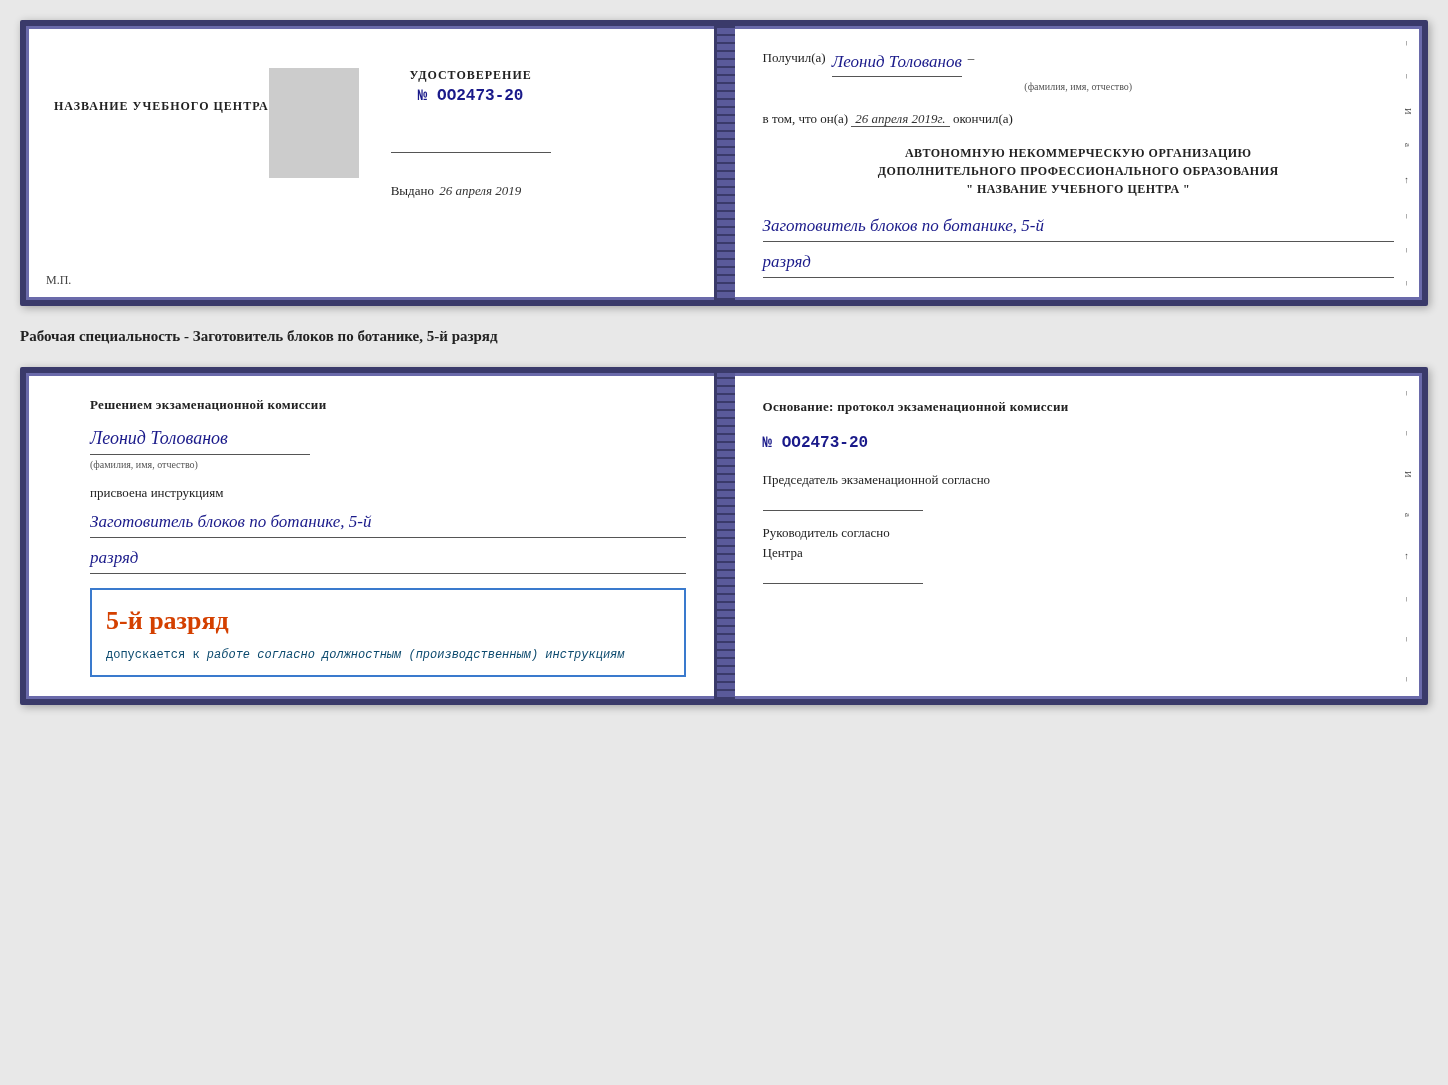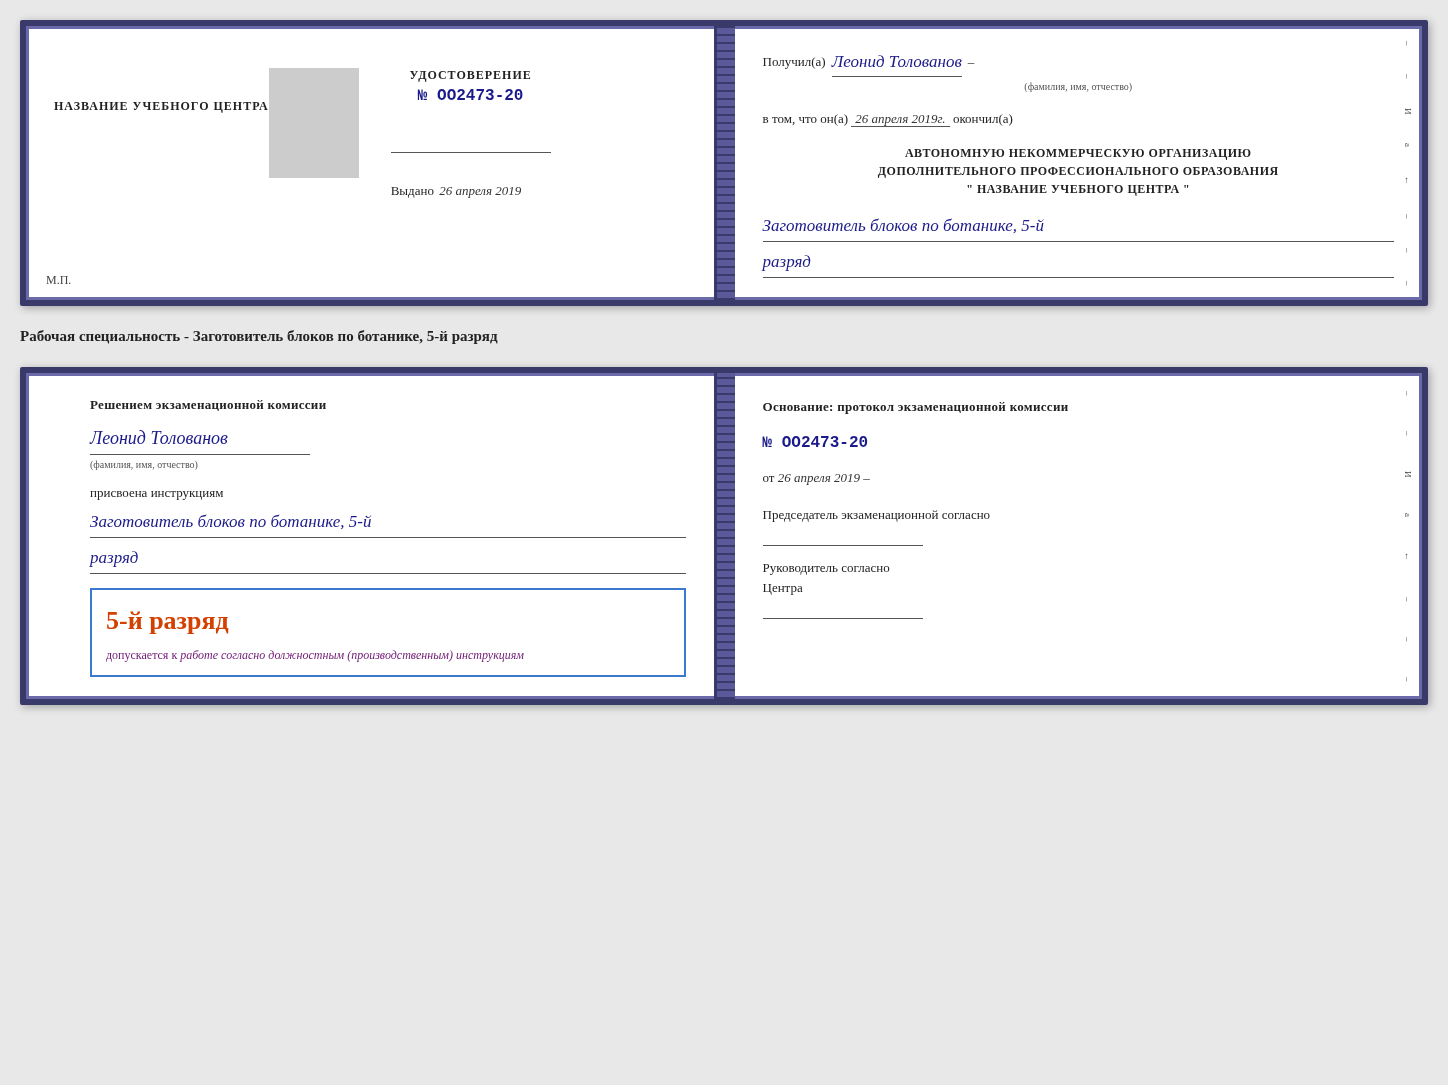--- a/index.html
+++ b/index.html
@@ -106,21 +106,21 @@
 
     
     .top-right-content {
       font-size: 13px;
       color: #222;
       line-height: 1.6;
     }
 
     .recipient-line {
       display: flex;
-      align-items: center;
+      align-items: flex-start;
       gap: 6px;
       margin-bottom: 2px;
     }
 
     .recipient-name {
       font-size: 17px;
       color: #1a1a8a;
       font-style: italic;
       border-bottom: 1px solid #555;
       padding-bottom: 1px;
@@ -252,21 +252,22 @@
     .highlight-rank {
       font-size: 26px;
       font-weight: bold;
       color: #d44000;
       display: block;
       margin-bottom: 4px;
     }
 
     .highlight-desc {
       font-size: 12px;
-      color: #701a75;
+      color: #0c4a6e;
+      font-family: Liberation Mono, monospace;
     }
 
     .highlight-desc em {
       font-style: italic;
     }
 
     
     .bottom-right-content {
       font-size: 13px;
       color: #222;
@@ -451,25 +452,20 @@
 
     <div class="cert-spine"></div>
 
     <div class="cert-right">
       <div class="bottom-right-content">
 
         <div class="osnov-label">Основание: протокол экзаменационной комиссии</div>
 
         <div class="proto-number">№ OO2473-20</div>
 
-        <div class="from-date">
-          <span>от</span>
-          <span class="from-date-val">26 апреля 2019</span>
-          <span> –</span>
-        </div>
 
         <div class="official-label">
           <div>Председатель экзаменационной согласно</div>
           <span class="sig-line"></span>
         </div>
 
         <div class="official-label">
           <div>Руководитель согласно</div>
           <div>Центра</div>
           <span class="sig-line"></span>

